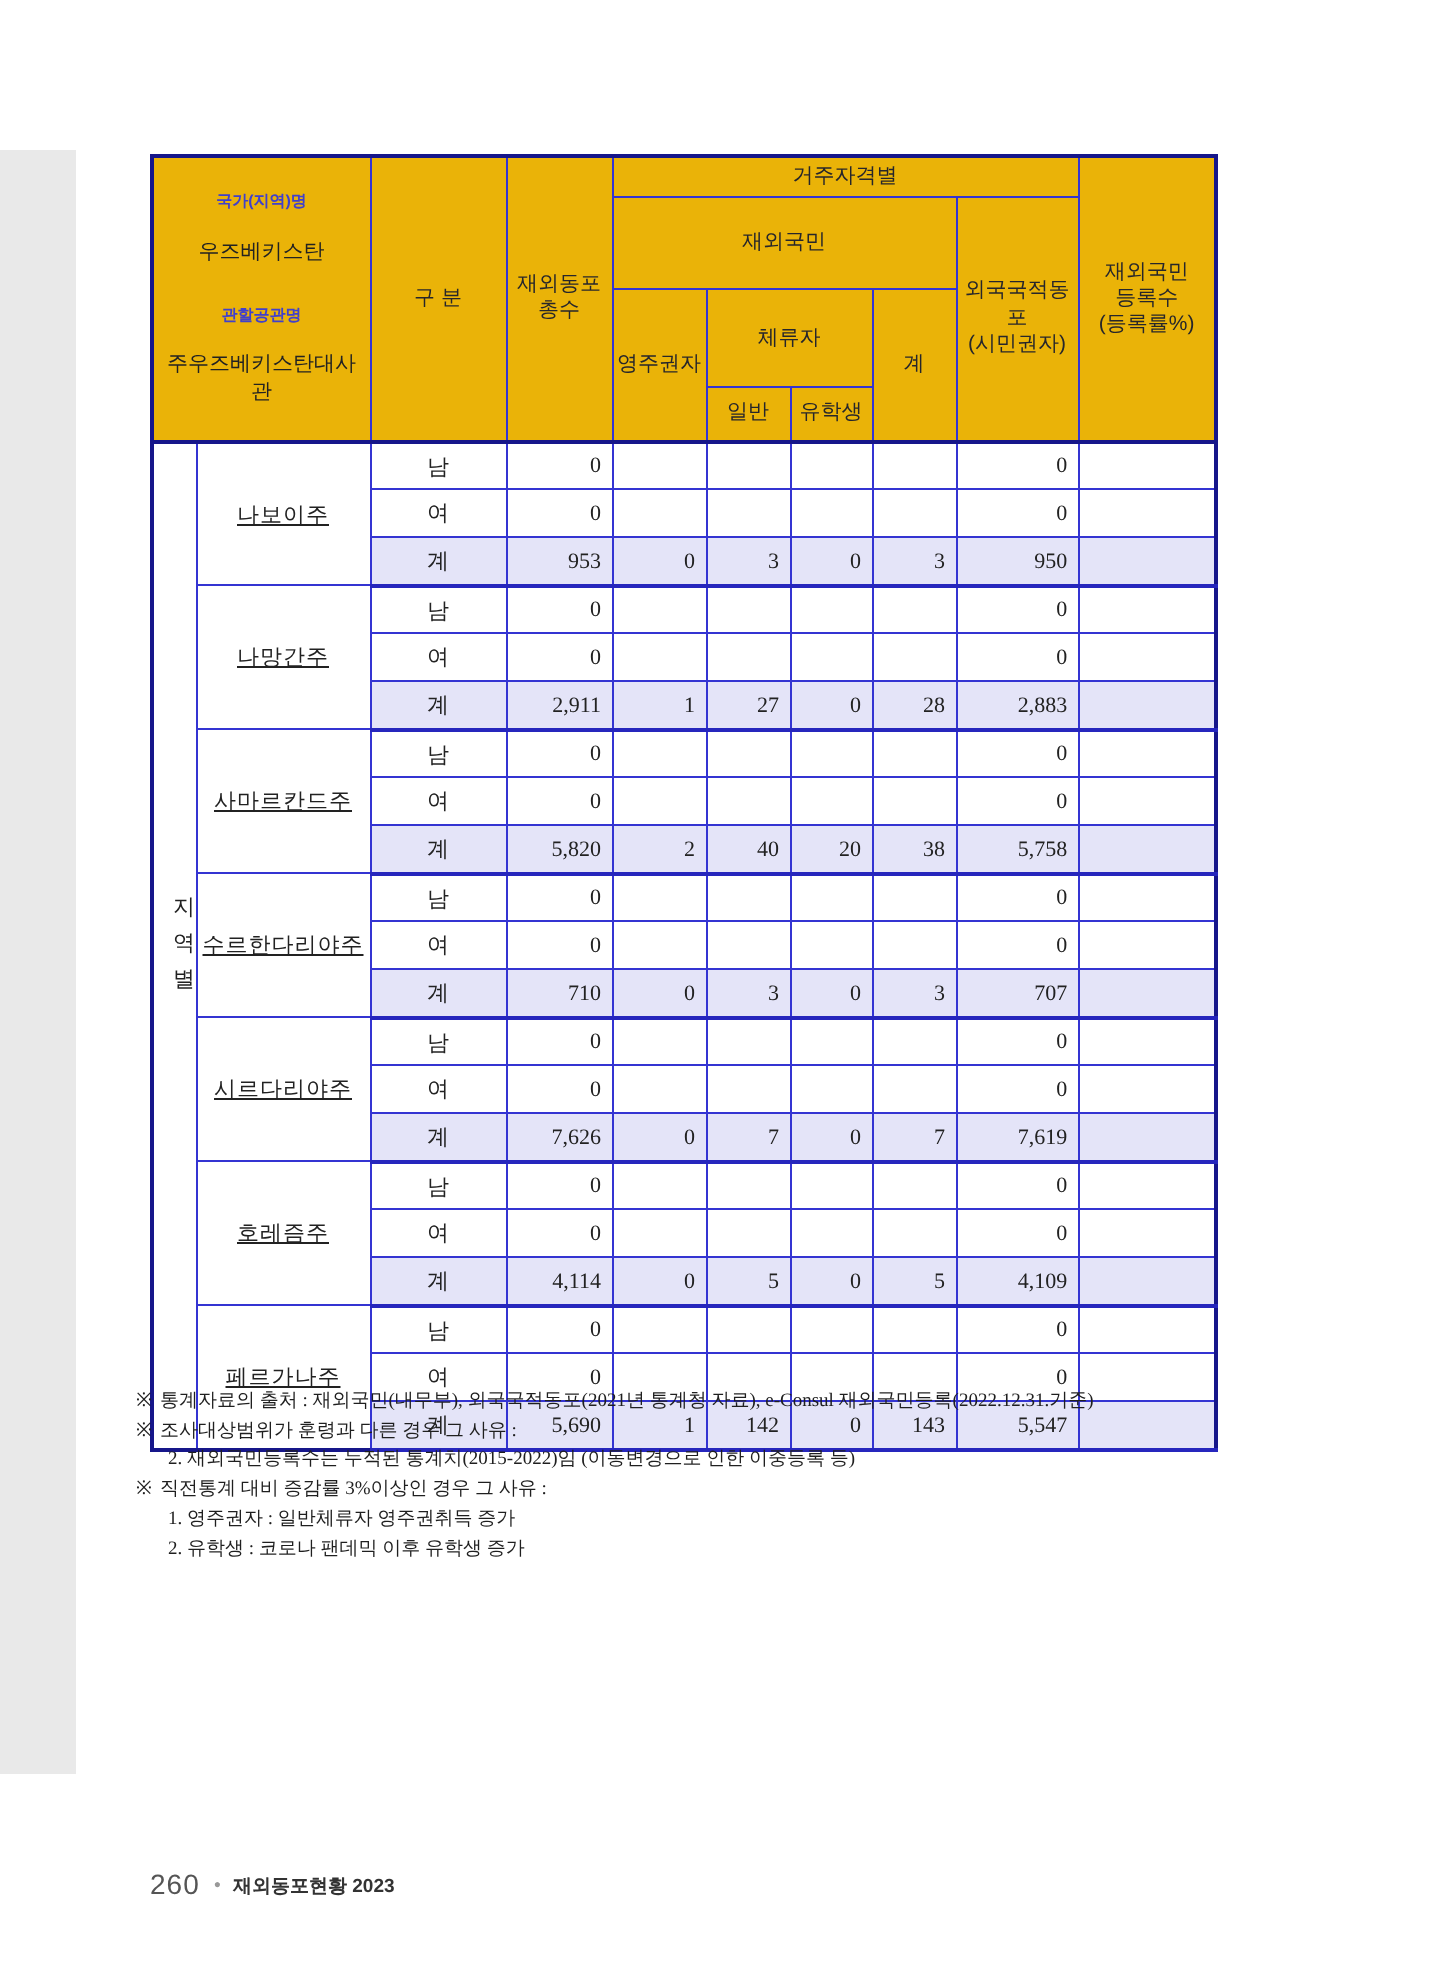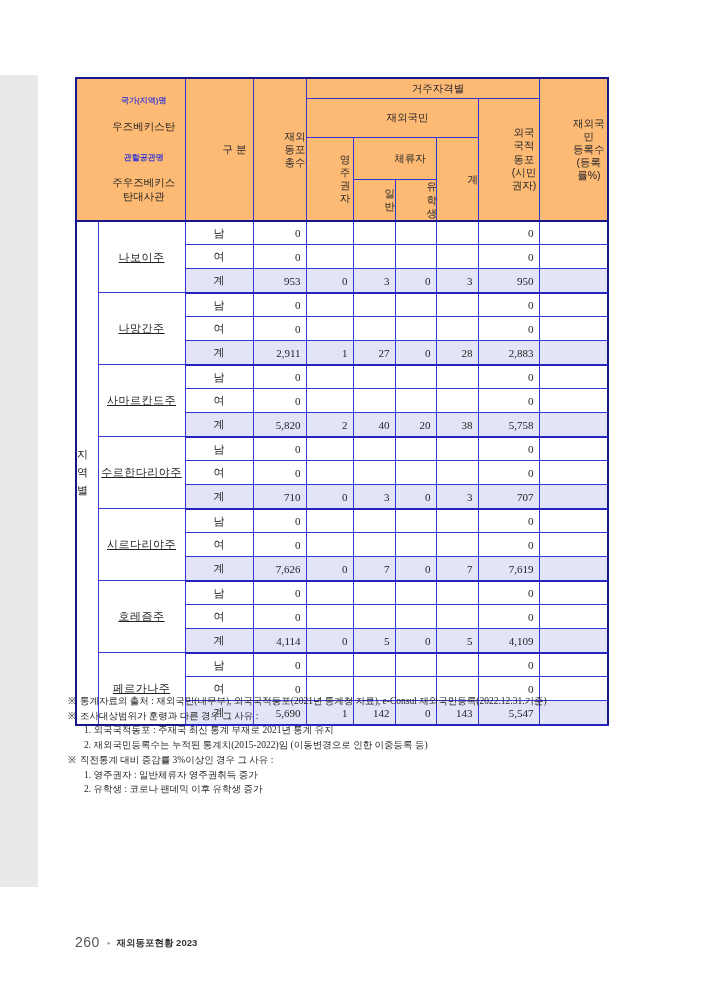--- a/index.html
+++ b/index.html
@@ -27,29 +27,28 @@
     width: 532px;
     border: 2px solid #16168a;
   }
   table.stat th, table.stat td {
     border: 1px solid #3434d2;
     font-weight: normal;
     overflow: hidden;
   }
   thead.hdr { border-bottom: 2px solid #16168a; }
   thead.hdr th {
-    background: #fdba74;
+    background: #eab308;
     font-family: "Liberation Sans", "DejaVu Sans", sans-serif;
     font-size: 10.5px;
     color: #26262b;
     text-align: center;
     vertical-align: middle;
     white-space: pre-line;
     line-height: 1.25;
-    padding-left: 31px;
   }
   th.info-cell {
     text-align: left;
     vertical-align: middle;
     padding: 4px 5px;
   }
   .info-label {
     display: block;
     font-size: 8px;
     font-weight: bold;
@@ -68,21 +67,21 @@
     height: 24px;
     font-size: 11px;
     vertical-align: middle;
     background: #ffffff;
   }
   tbody tr.total-row td { background: #e4e4f8; }
   tbody tr.group-end td { border-bottom: 2px solid #2626bd; }
   td.c-label { text-align: center; }
   td.c-num { text-align: right; padding-right: 5px; }
   td.c-region { text-align: center; letter-spacing: 0.5px; text-decoration: underline; }
-  td.c-vert { text-align: left; vertical-align: middle; }
+  td.c-vert { text-align: right; vertical-align: middle; }
   td.c-vert span {
     display: inline-block;
     width: 12px;
     word-break: break-all;
     line-height: 1.6;
     font-size: 11px;
   }
   .footnotes {
     position: absolute;
     left: 68px; top: 694px;
@@ -374,21 +373,20 @@
           <td class="c-num">5,547</td>
           <td class="c-num"></td>
         </tr>
       </tbody>
   </table>
 </div>
 
 <div class="footnotes" id="footnotes">
     <div class="fn-line"><span class="fn-marker">※</span><span>통계자료의 출처 : 재외국민(내무부), 외국국적동포(2021년 통계청 자료), e-Consul  재외국민등록(2022.12.31.기준)</span></div>
     <div class="fn-line"><span class="fn-marker">※</span><span>조사대상범위가 훈령과 다른 경우 그 사유 :</span></div>
-    <div class="fn-sub">1. 외국국적동포 : 주재국 최신 통계 부재로 2021년 통계 유지</div>
     <div class="fn-sub">2. 재외국민등록수는 누적된 통계치(2015-2022)임 (이동변경으로 인한 이중등록 등)</div>
     <div class="fn-line"><span class="fn-marker">※</span><span>직전통계 대비 증감률 3%이상인 경우 그 사유 :</span></div>
     <div class="fn-sub">1. 영주권자 : 일반체류자 영주권취득 증가</div>
     <div class="fn-sub">2. 유학생 : 코로나 팬데믹 이후 유학생 증가</div>
   </div>
 
 <div class="page-footer">
   <span class="page-num">260</span>
   <span class="footer-bullet">●</span>
   <span class="footer-title">재외동포현황 2023</span>

